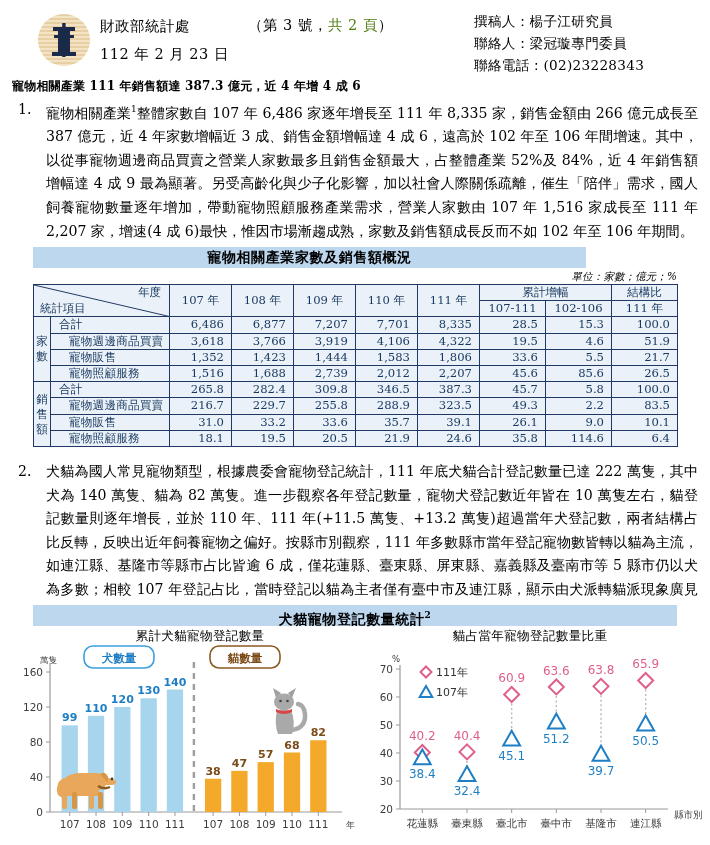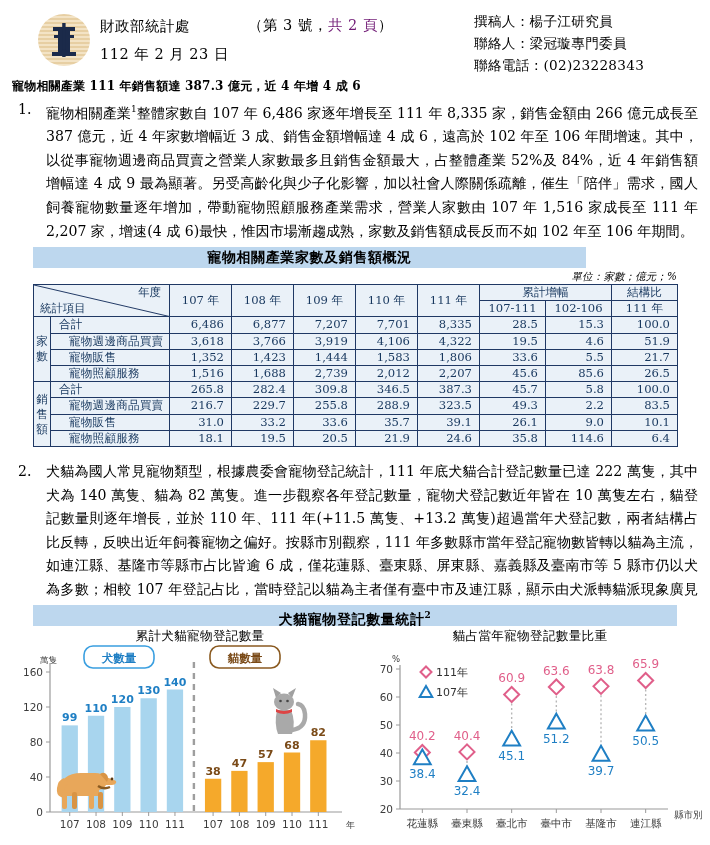--- a/index.html
+++ b/index.html
@@ -12,21 +12,21 @@
 
   
   .hdr{position:absolute;left:0;top:0;width:632px;height:80px;}
   .logo{position:absolute;left:38px;top:14px;width:52px;height:52px;border-radius:50%;
         background:repeating-linear-gradient(to bottom,#e7cfa3 0px,#e7cfa3 2px,#f3e3c5 2px,#f3e3c5 4px);
         overflow:hidden;}
   .logo svg{position:absolute;left:0;top:0;}
   .org{position:absolute;left:100px;top:17px;font-size:14.5px;letter-spacing:.5px;}
   .date{position:absolute;left:100px;top:45px;font-size:14.5px;letter-spacing:.5px;}
   .issue{position:absolute;left:248px;top:16px;font-size:14.5px;letter-spacing:.5px;white-space:nowrap;}
-  .issue .red{color:#701a75;}
+  .issue .red{color:#4d7c0f;}
   .contact{position:absolute;left:474px;top:10px;font-size:13.6px;line-height:22px;letter-spacing:.3px;white-space:nowrap;}
   .contact div{white-space:nowrap;}
 
   
   .headline{position:absolute;left:12px;top:78px;font-size:12px;font-weight:bold;letter-spacing:.2px;white-space:nowrap;}
 
   
   .para{position:absolute;font-size:14.1px;line-height:23.6px;text-align:justify;text-justify:inter-ideograph;letter-spacing:0px;}
   .para .num{position:absolute;left:-28px;top:0;width:24px;text-align:left;}
   #p1{left:46px;top:98px;width:652px;}

